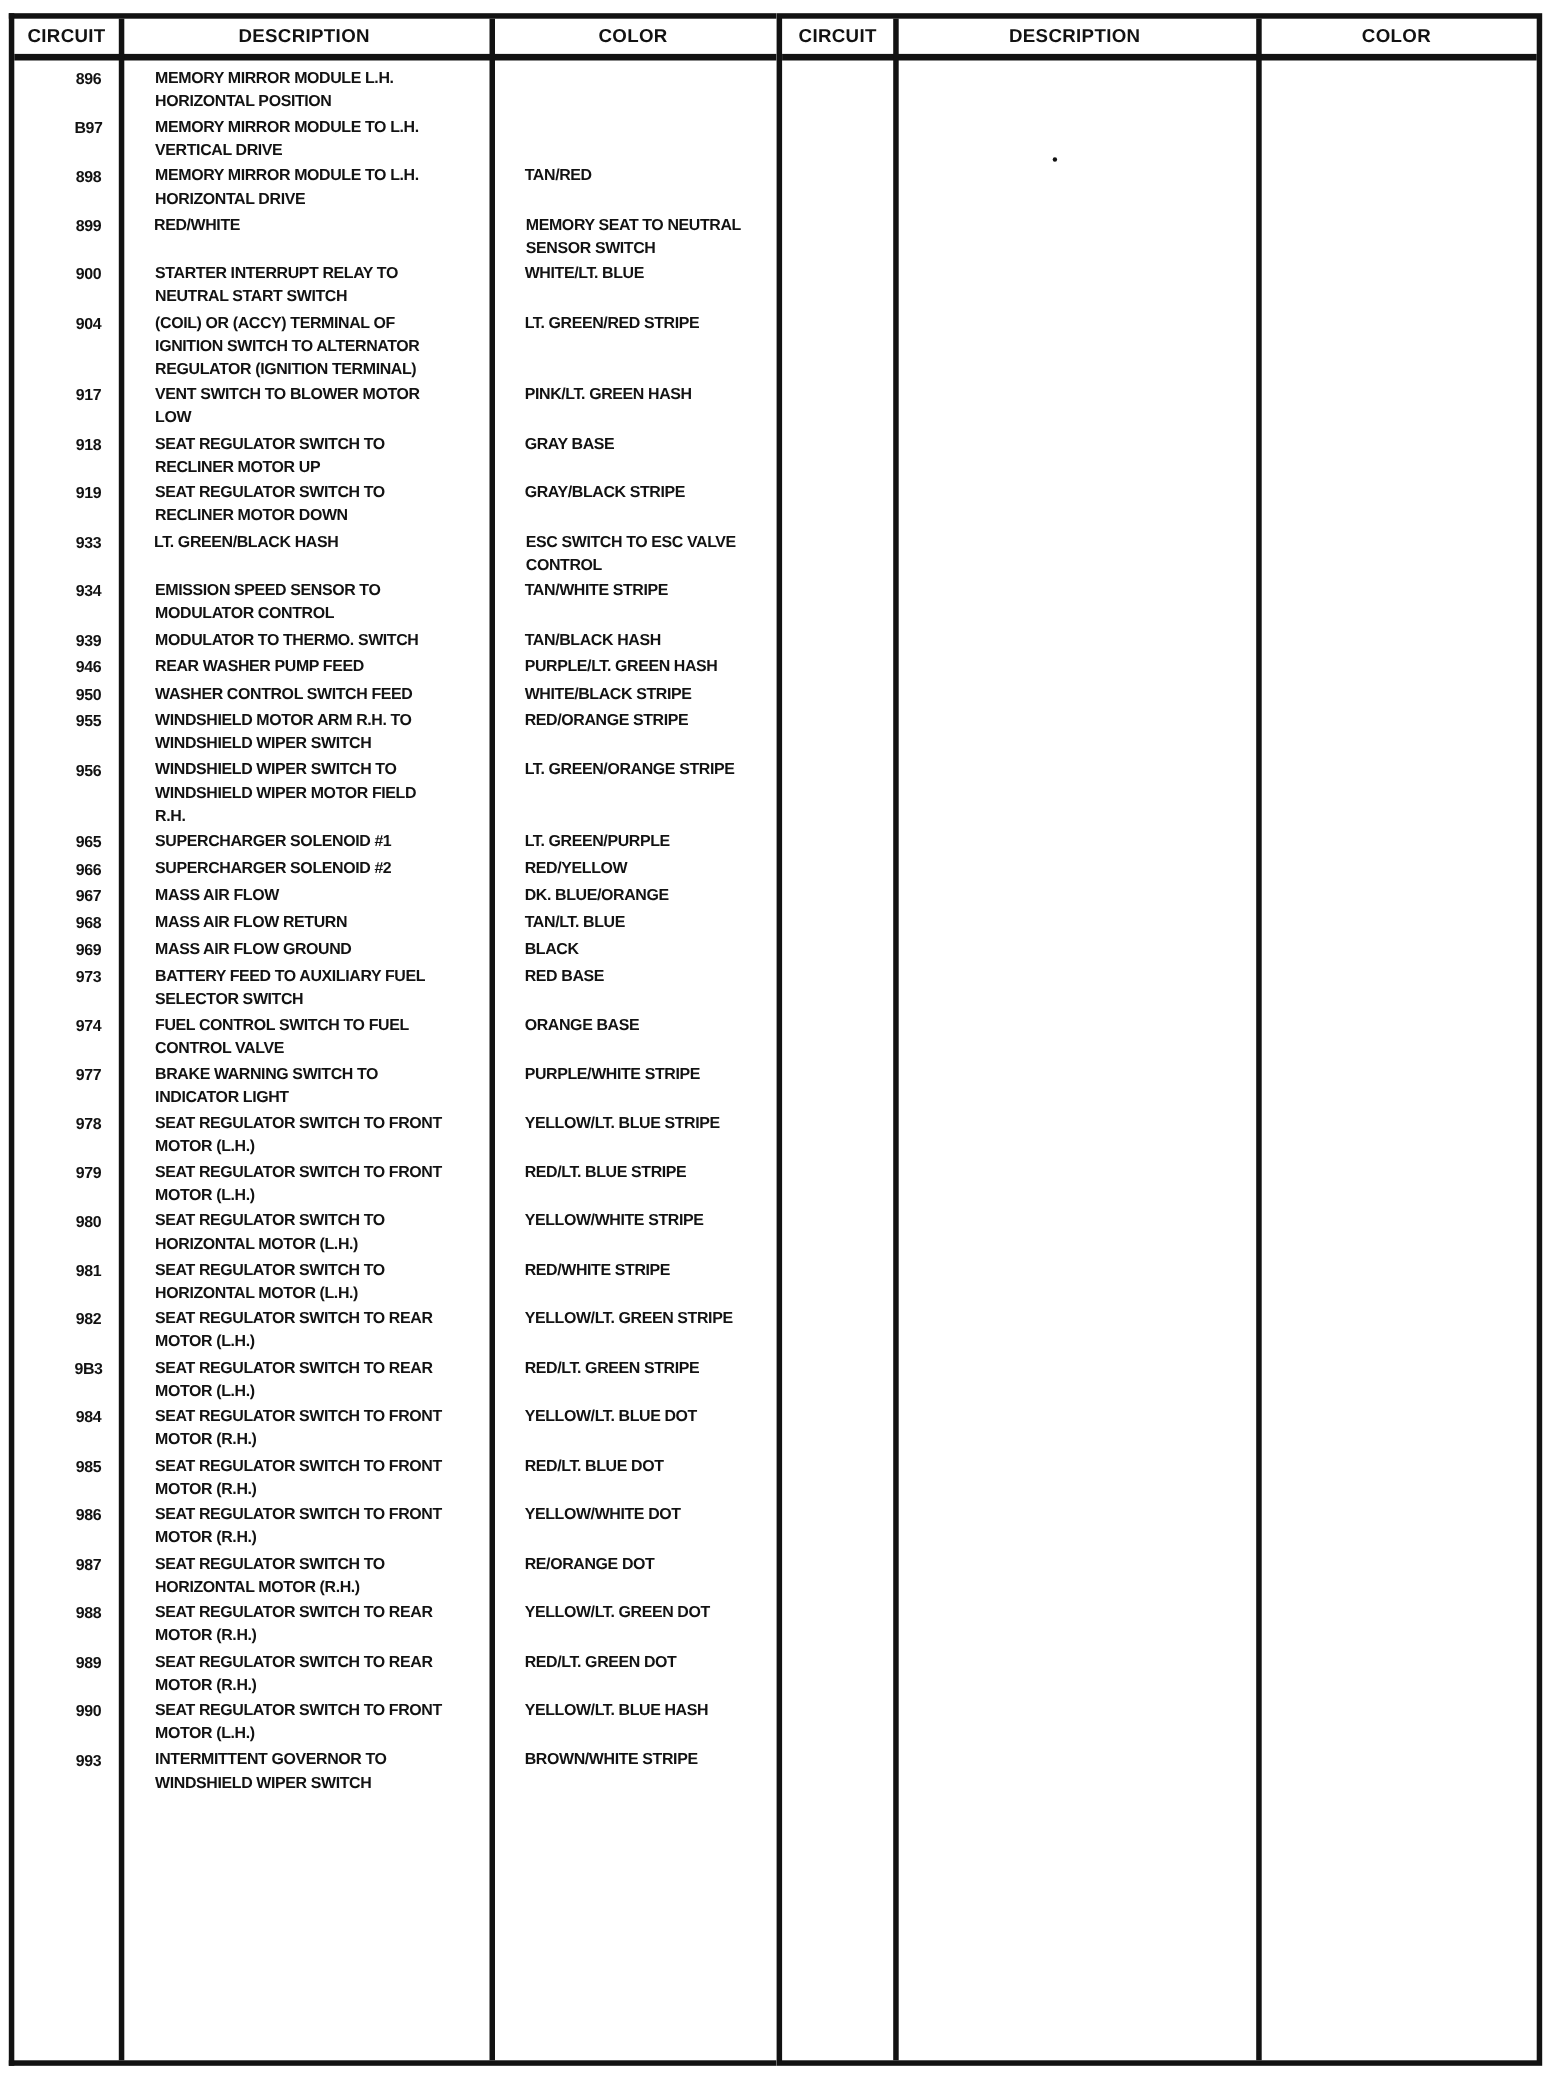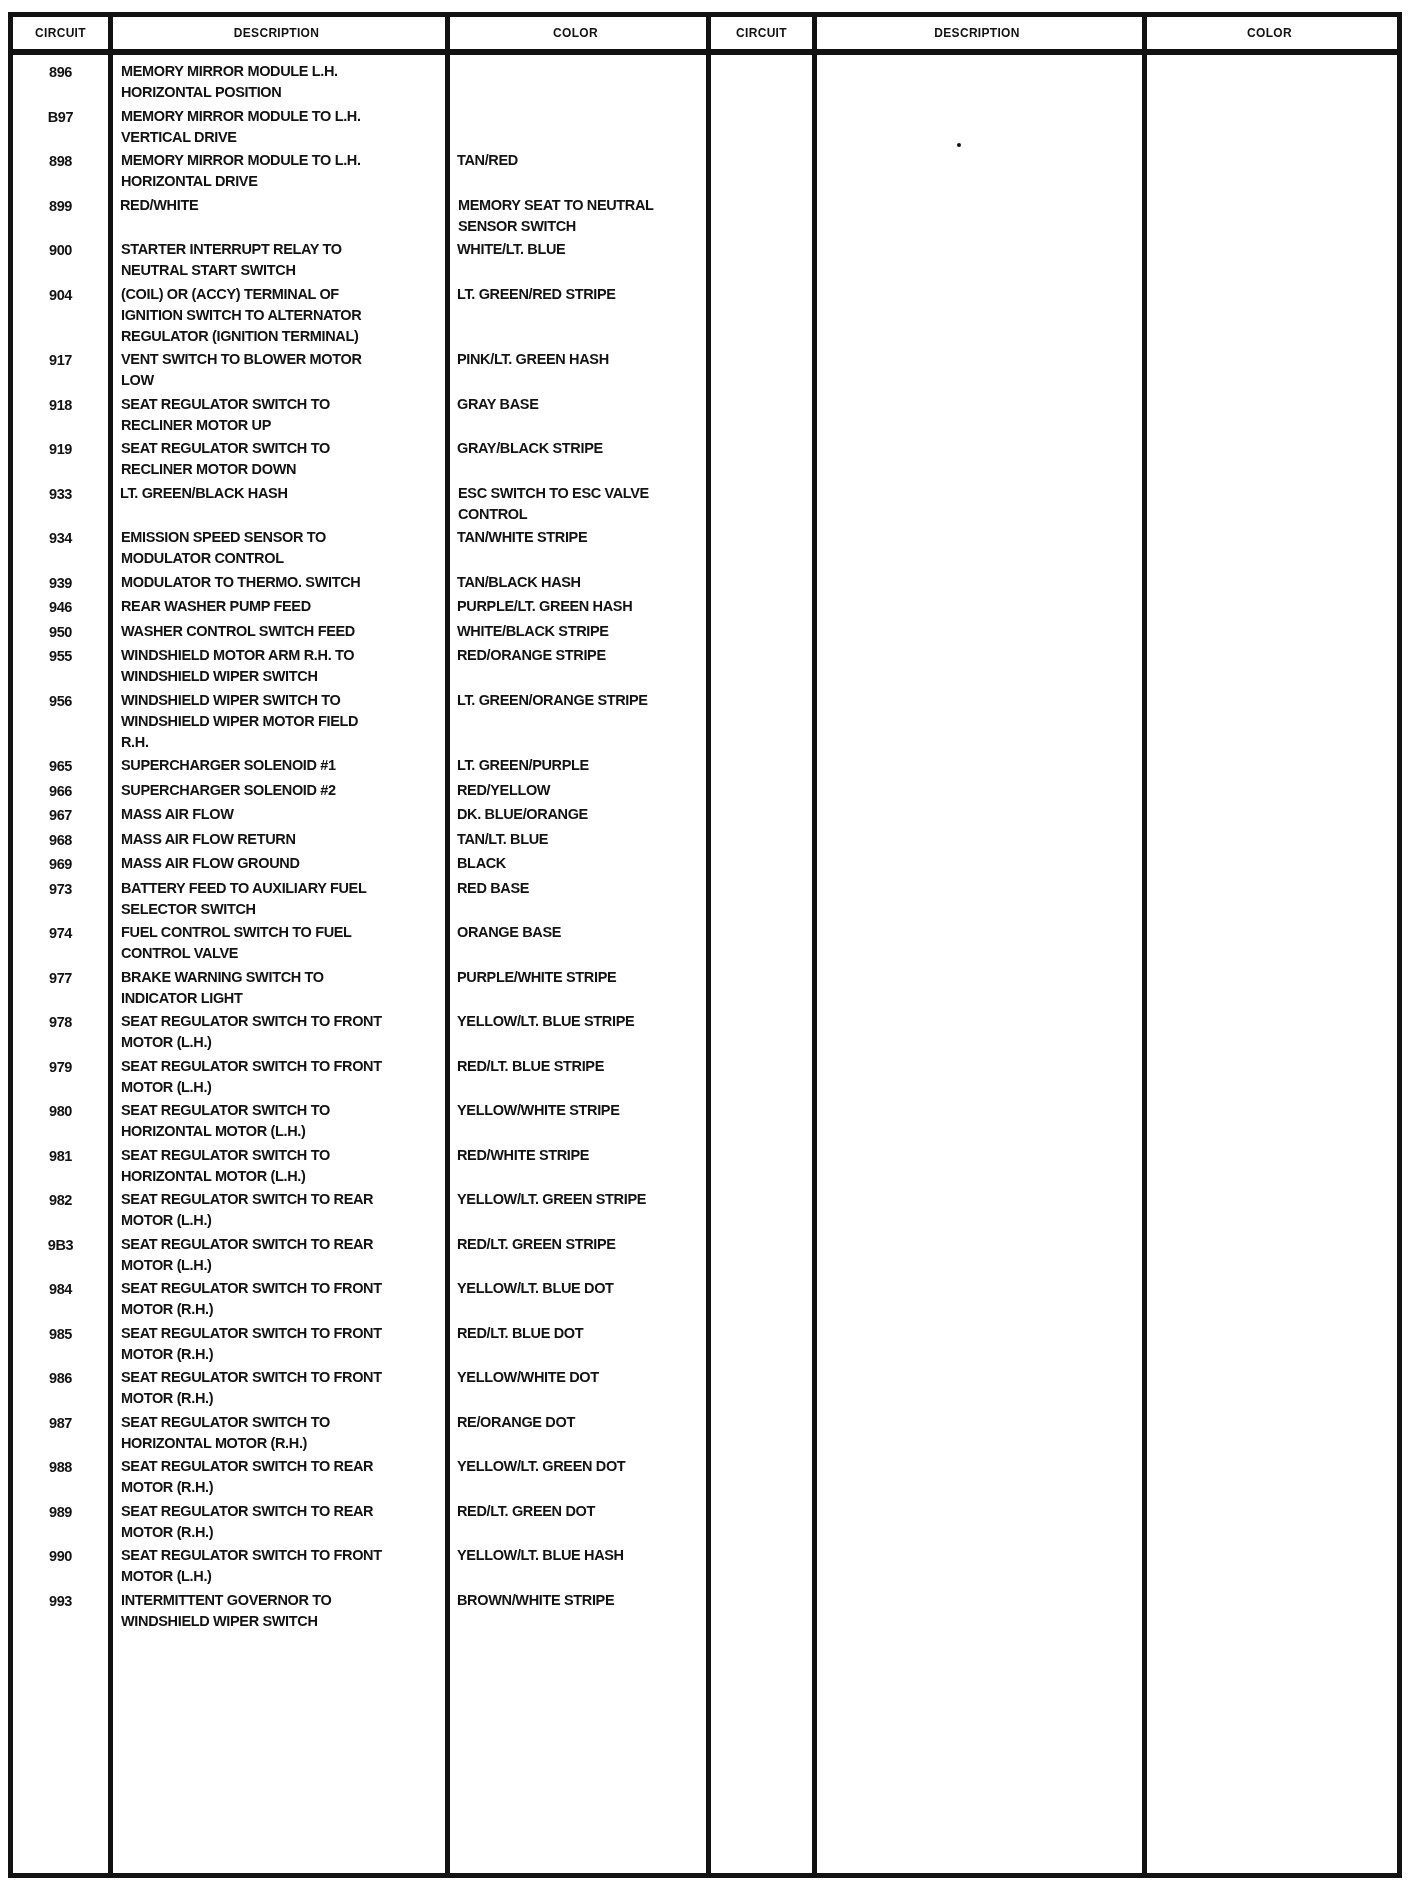--- a/index.html
+++ b/index.html
@@ -35,27 +35,27 @@
     display:grid;
     height:32px;
     border-bottom:6px solid #121212;
     align-items:center;
   }
   .wtable.left  .thead, .wtable.left  .row  { grid-template-columns:95px 337px 1fr; }
   .wtable.right .thead, .wtable.right .row  { grid-template-columns:101px 330px 1fr; }
 
   .hcell {
     text-align:center;
-    font-size:12px;
+    font-size:17px;
     font-weight:700;
     letter-spacing:0.3px;
   }
 
   .tbody { padding-top:6px; }
-  .row { display:grid; margin-bottom:2.5px; }
+  .row { display:grid; margin-bottom:2.5px;margin-left:20px; }
   .cell {
     font-size:14.5px;
     font-weight:700;
     line-height:21px;
     letter-spacing:-0.35px;
     white-space:pre-line;
   }
   .cell.circuit { text-align:center; padding-top:1px; }
   .cell.desc    { padding-left:13px; }
   .cell.color   { padding-left:12px; }

